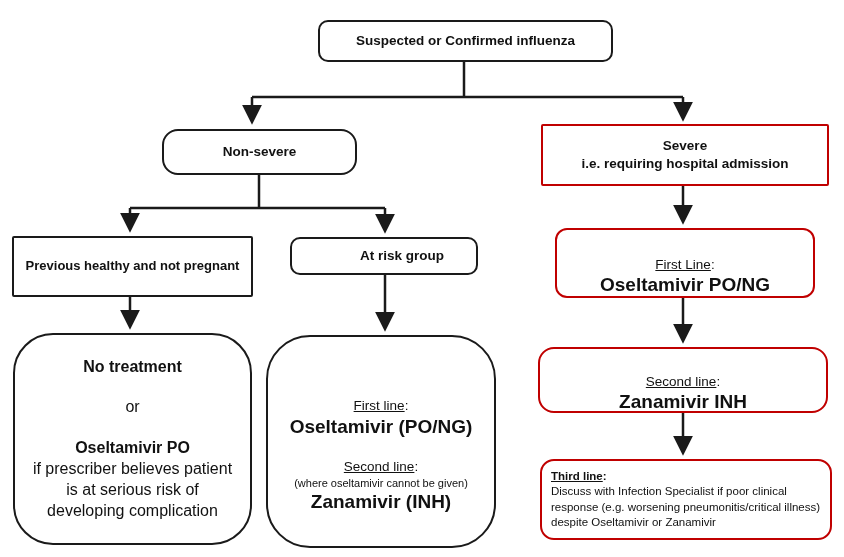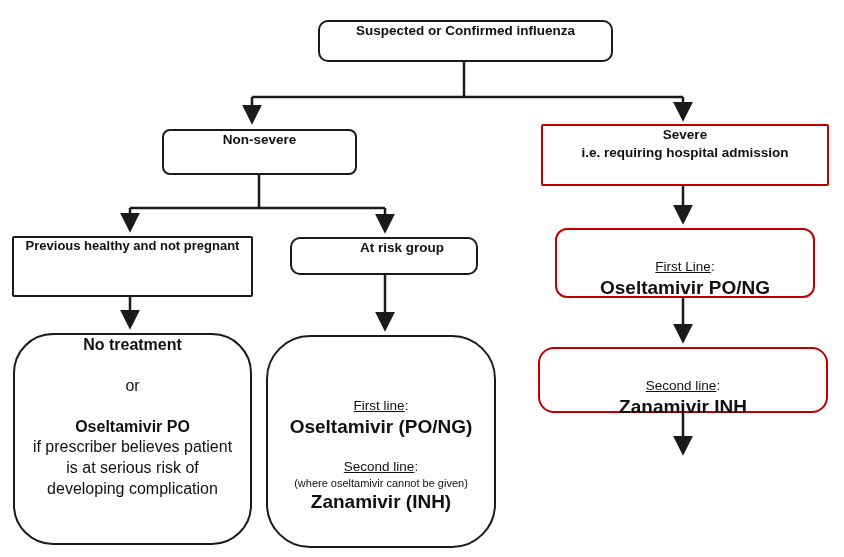--- a/index.html
+++ b/index.html
@@ -19,33 +19,34 @@
     pointer-events: none;
   }
   .node {
     position: absolute;
     box-sizing: border-box;
     background: #ffffff;
     border: 2.5px solid #1a1a1a;
     display: flex;
     flex-direction: column;
     align-items: center;
+    justify-content: center;
     text-align: center;
     line-height: 1.3;
   }
   .node.red { border-color: #c00000; border-width: 2.5px; }
   .bold { font-weight: bold; }
   .u { text-decoration: underline; }
   .heading-line { font-size: 13.5px; margin-top: 28px; }
   .drug { font-weight: bold; font-size: 19px; }
   .small-note { font-size: 11px; }
 
   
   .n-root        { left: 318px; top: 20px;  width: 295px; height: 42px;  border-radius: 10px; font-size: 13.5px; }
-  .n-nonsevere   { left: 162px; top: 129px; width: 195px; height: 46px;  border-radius: 8px; font-size: 13.5px; }
+  .n-nonsevere   { left: 162px; top: 129px; width: 195px; height: 46px;  border-radius: 16px; font-size: 13.5px; }
   .n-severe      { left: 541px; top: 124px; width: 288px; height: 62px;  border-radius: 2px; font-size: 13.5px; }
   .n-prevhealthy { left: 12px;  top: 236px; width: 241px; height: 61px;  border-radius: 2px; font-size: 13px; }
   .n-atrisk      { left: 290px; top: 237px; width: 188px; height: 38px;  border-radius: 10px; font-size: 13.5px; padding-left: 36px; }
   .n-notreat     { left: 13px;  top: 333px; width: 239px; height: 212px; border-radius: 40px; font-size: 16px; }
   .n-atrisktreat { left: 266px; top: 335px; width: 230px; height: 213px; border-radius: 44px; font-size: 13px; justify-content: flex-start; padding-top: 32px; }
   .n-firstline   { left: 555px; top: 228px; width: 260px; height: 70px;  border-radius: 12px; }
   .n-secondline  { left: 538px; top: 347px; width: 290px; height: 66px;  border-radius: 16px; }
   .n-thirdline   { left: 540px; top: 459px; width: 292px; height: 81px;  border-radius: 14px;
                    align-items: flex-start; text-align: left; padding: 6px 9px; font-size: 11.5px; line-height: 1.32; }
 
@@ -124,14 +125,18 @@
   <div class="node n-firstline red">
     <span class="heading-line"><span class="u">First Line</span><span>:</span></span>
     <span class="drug">Oseltamivir PO/NG</span>
   </div>
 
   <div class="node n-secondline red">
     <span class="heading-line"><span class="u">Second line</span><span>:</span></span>
     <span class="drug">Zanamivir INH</span>
   </div>
 
+  <div class="node n-thirdline red">
+    <span class="bold"><span class="u">Third line</span><span>:</span></span>
+    <span>Discuss with Infection Specialist if poor clinical response (e.g. worsening pneumonitis/critical illness) despite Oseltamivir or Zanamivir</span>
+  </div>
 
 </div>
 
 </body></html>

